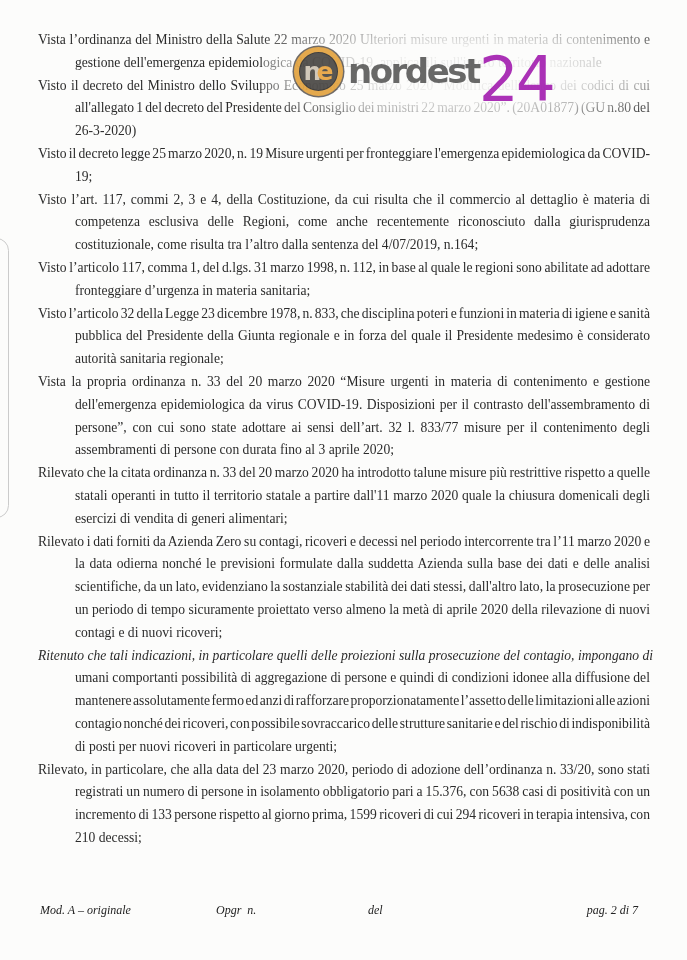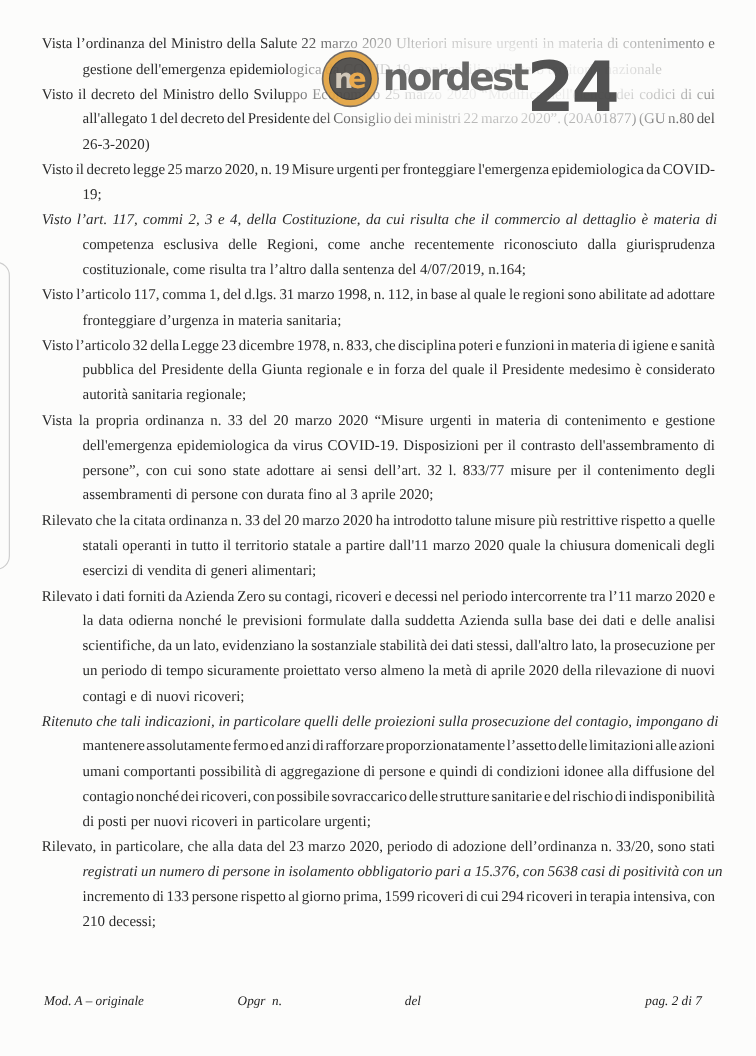--- a/index.html
+++ b/index.html
@@ -93,24 +93,24 @@
   }
   .wm-name {
     font-weight: bold;
     font-size: 34px;
     letter-spacing: -2.5px;
     color: #585858;
     margin-left: 5px;
     line-height: 1;
   }
   .wm-number {
-    font-weight: bold;
+    font-weight: normal;
     font-size: 63px;
     letter-spacing: -3px;
-    color: #404040;
+    color: #a21caf;
     line-height: 1;
     transform: translateY(8px);
   }
   .footer {
     position: absolute;
     left: 38px;
     right: 37px;
     top: 903px;
     height: 22px;
     font-style: italic;
@@ -132,47 +132,47 @@
   <div class="edge-artifact"></div>
 
   <div class="doc-body" id="doc-body">
       <div class="line" style="word-spacing: 0.33px;"><span>Vista l’ordinanza del Ministro della Salute 22 marzo 2020 Ulteriori misure urgenti in materia di contenimento e</span></div>
       <div class="line cont plast"><span>gestione dell'emergenza epidemiologica da COVID-19, applicabili sull'intero territorio nazionale</span></div>
       <div class="line" style="word-spacing: 0.87px;"><span>Visto il decreto del Ministro dello Sviluppo Economico 25 marzo 2020 “Modifica dell'elenco dei codici di cui</span></div>
       <div class="line cont" style="word-spacing: -1.17px;"><span>all'allegato 1 del decreto del Presidente del Consiglio dei ministri 22 marzo 2020”. (20A01877) (GU n.80 del</span></div>
       <div class="line cont plast"><span>26-3-2020)</span></div>
       <div class="line" style="word-spacing: -1.22px;"><span>Visto il decreto legge 25 marzo 2020, n. 19 Misure urgenti per fronteggiare l'emergenza epidemiologica da COVID-</span></div>
       <div class="line cont plast"><span>19;</span></div>
-      <div class="line" style="word-spacing: 1.54px; font-style: italic;"><span>Visto l’art. 117, commi 2, 3 e 4, della Costituzione, da cui risulta che il commercio al dettaglio è materia di</span></div>
+      <div class="line" style="word-spacing: 1.54px;"><span>Visto l’art. 117, commi 2, 3 e 4, della Costituzione, da cui risulta che il commercio al dettaglio è materia di</span></div>
       <div class="line cont" style="word-spacing: 5.43px;"><span>competenza esclusiva delle Regioni, come anche recentemente riconosciuto dalla giurisprudenza</span></div>
       <div class="line cont plast"><span>costituzionale, come risulta tra l’altro dalla sentenza del 4/07/2019, n.164;</span></div>
       <div class="line" style="word-spacing: -0.83px;"><span>Visto l’articolo 117, comma 1, del d.lgs. 31 marzo 1998, n. 112, in base al quale le regioni sono abilitate ad adottare</span></div>
       <div class="line cont plast"><span>fronteggiare d’urgenza in materia sanitaria;</span></div>
       <div class="line" style="word-spacing: -1.24px;"><span>Visto l’articolo 32 della Legge 23 dicembre 1978, n. 833, che disciplina poteri e funzioni in materia di igiene e sanità</span></div>
       <div class="line cont" style="word-spacing: 0.71px;"><span>pubblica del Presidente della Giunta regionale e in forza del quale il Presidente medesimo è considerato</span></div>
       <div class="line cont plast"><span>autorità sanitaria regionale;</span></div>
       <div class="line" style="word-spacing: 2.27px;"><span>Vista la propria ordinanza n. 33 del 20 marzo 2020 “Misure urgenti in materia di contenimento e gestione</span></div>
       <div class="line cont" style="word-spacing: 0.97px;"><span>dell'emergenza epidemiologica da virus COVID-19. Disposizioni per il contrasto dell'assembramento di</span></div>
       <div class="line cont" style="word-spacing: 2.32px; text-align: center;"><span>persone”, con cui sono state adottare ai sensi dell’art. 32 l. 833/77 misure per il contenimento degli</span></div>
       <div class="line cont plast"><span>assembramenti di persone con durata fino al 3 aprile 2020;</span></div>
       <div class="line" style="word-spacing: -0.61px;"><span>Rilevato che la citata ordinanza n. 33 del 20 marzo 2020 ha introdotto talune misure più restrittive rispetto a quelle</span></div>
       <div class="line cont" style="word-spacing: 0.38px; text-align: center;"><span>statali operanti in tutto il territorio statale a partire dall'11 marzo 2020 quale la chiusura domenicali degli</span></div>
       <div class="line cont plast"><span>esercizi di vendita di generi alimentari;</span></div>
       <div class="line" style="word-spacing: -0.7px;"><span>Rilevato i dati forniti da Azienda Zero su contagi, ricoveri e decessi nel periodo intercorrente tra l’11 marzo 2020 e</span></div>
       <div class="line cont" style="word-spacing: 1.26px;"><span>la data odierna nonché le previsioni formulate dalla suddetta Azienda sulla base dei dati e delle analisi</span></div>
       <div class="line cont" style="word-spacing: -0.71px;"><span>scientifiche, da un lato, evidenziano la sostanziale stabilità dei dati stessi, dall'altro lato, la prosecuzione per</span></div>
       <div class="line cont" style="word-spacing: 0.03px; text-align: center;"><span>un periodo di tempo sicuramente proiettato verso almeno la metà di aprile 2020 della rilevazione di nuovi</span></div>
       <div class="line cont plast"><span>contagi e di nuovi ricoveri;</span></div>
       <div class="line" style="word-spacing: 0.03px; font-style: italic;"><span>Ritenuto che tali indicazioni, in particolare quelli delle proiezioni sulla prosecuzione del contagio, impongano di</span></div>
+      <div class="line cont" style="word-spacing: -0.01px;"><span>umani comportanti possibilità di aggregazione di persone e quindi di condizioni idonee alla diffusione del</span></div>
       <div class="line cont" style="word-spacing: -1.95px;"><span>mantenere assolutamente fermo ed anzi di rafforzare proporzionatamente l’assetto delle limitazioni alle azioni</span></div>
-      <div class="line cont" style="word-spacing: -0.01px;"><span>umani comportanti possibilità di aggregazione di persone e quindi di condizioni idonee alla diffusione del</span></div>
       <div class="line cont" style="word-spacing: -1.72px;"><span>contagio nonché dei ricoveri, con possibile sovraccarico delle strutture sanitarie e del rischio di indisponibilità</span></div>
       <div class="line cont plast"><span>di posti per nuovi ricoveri in particolare urgenti;</span></div>
       <div class="line" style="word-spacing: 0.25px;"><span>Rilevato, in particolare, che alla data del 23 marzo 2020, periodo di adozione dell’ordinanza n. 33/20, sono stati</span></div>
-      <div class="line cont" style="word-spacing: -0.35px; font-style: italic;"><span>registrati un numero di persone in isolamento obbligatorio pari a 15.376, con 5638 casi di positività con un</span></div>
+      <div class="line cont" style="word-spacing: -0.35px;"><span>registrati un numero di persone in isolamento obbligatorio pari a 15.376, con 5638 casi di positività con un</span></div>
       <div class="line cont" style="word-spacing: -1.02px;"><span>incremento di 133 persone rispetto al giorno prima, 1599 ricoveri di cui 294 ricoveri in terapia intensiva, con</span></div>
       <div class="line cont plast"><span>210 decessi;</span></div>
     </div>
 
   <div class="wm-glow"></div>
 
   <div class="watermark">
     <div class="wm-logo">
       <span class="wm-logo-n">n</span>
         <span class="wm-logo-e">e</span>

